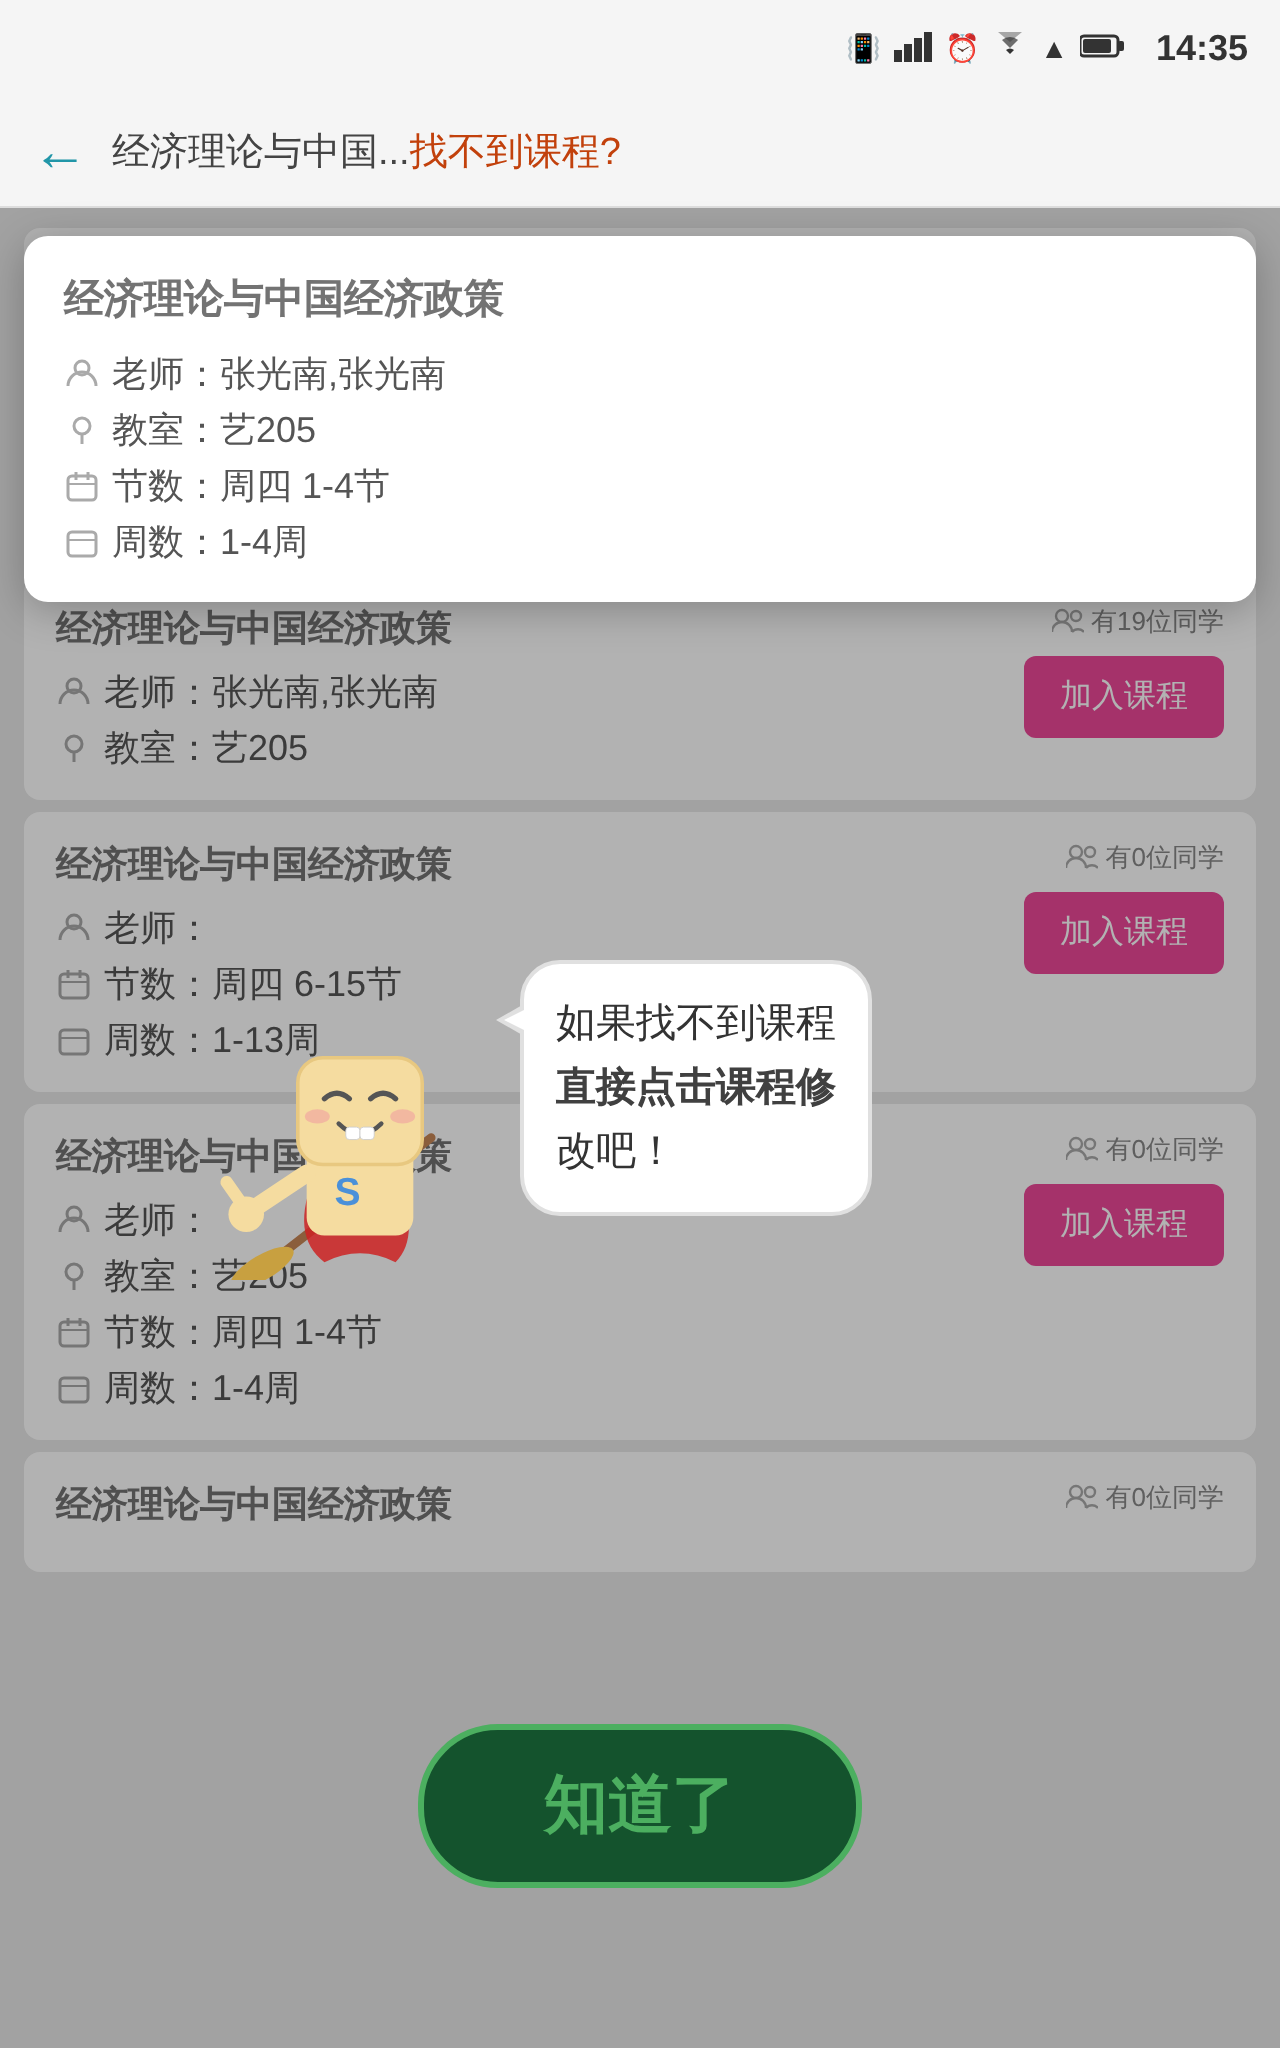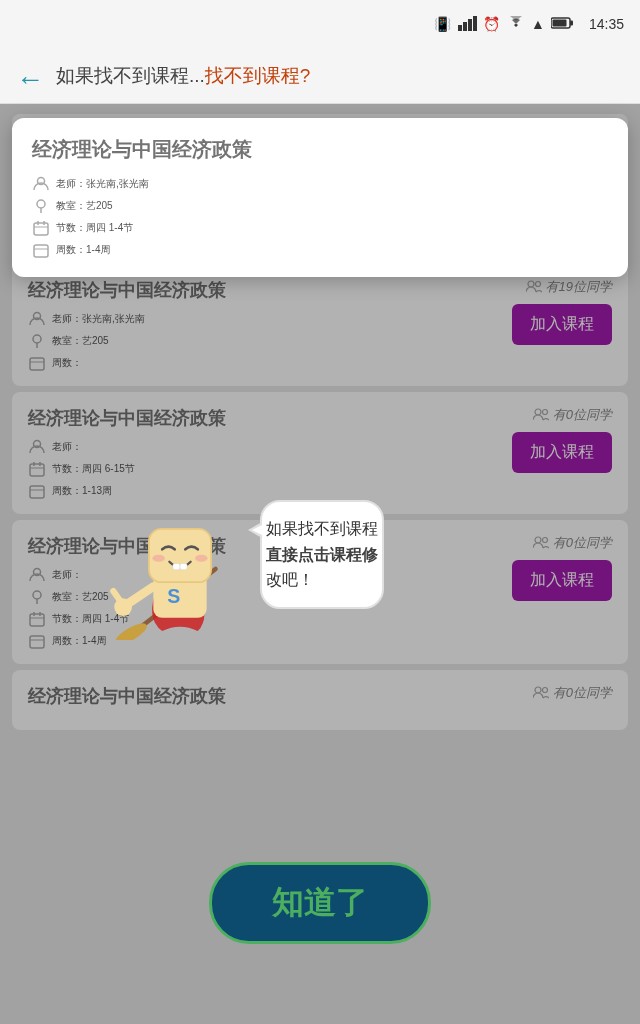--- a/index.html
+++ b/index.html
@@ -18,22 +18,22 @@
       width: 640px;
       height: 48px;
       background: #f5f5f5;
       display: flex;
       align-items: center;
       justify-content: flex-end;
       padding: 0 16px;
       gap: 8px;
     }
     .status-bar .time {
-      font-size: 14px;
-      font-weight: 400;
+      font-size: 18px;
+      font-weight: 700;
       color: #333;
       margin-left: 8px;
     }
     .status-icons {
       display: flex;
       align-items: center;
       gap: 6px;
     }
     .status-icon {
       color: #333;
@@ -84,21 +84,21 @@
     }
     .course-meta {
       display: flex;
       flex-direction: column;
       gap: 4px;
     }
     .course-meta-row {
       display: flex;
       align-items: center;
       gap: 6px;
-      font-size: 10px;
+      font-size: 18px;
       color: #555;
     }
     .meta-icon {
       width: 18px;
       height: 18px;
       display: inline-flex;
       align-items: center;
       justify-content: center;
       color: #888;
       font-size: 14px;
@@ -111,24 +111,23 @@
       align-items: flex-end;
       gap: 8px;
       min-width: 110px;
     }
     .students-count {
       font-size: 13px;
       color: #888;
       display: flex;
       align-items: center;
       gap: 4px;
-      font-style: italic;
     }
     .join-btn {
-      background: #a21caf;
+      background: #ec4899;
       color: #fff;
       border: none;
       border-radius: 6px;
       padding: 10px 18px;
       font-size: 16px;
       cursor: pointer;
       white-space: nowrap;
     }
 
     
@@ -154,27 +153,26 @@
       top: 480px;
       z-index: 20;
       display: flex;
       align-items: flex-start;
       gap: 0;
     }
     .speech-bubble {
       background: #fff;
       border: 2px solid #e0e0e0;
       border-radius: 20px;
-      padding: 14px 4px;
-      font-size: 16px;
+      padding: 14px 16px;
+      font-size: 20px;
       line-height: 1.6;
       color: #333;
       max-width: 200px;
       position: relative;
-      margin-top: 20px;
     }
     .speech-bubble::before {
       content: '';
       position: absolute;
       left: -14px;
       top: 20px;
       border-width: 8px 14px 8px 0;
       border-style: solid;
       border-color: transparent #e0e0e0 transparent transparent;
     }
@@ -190,21 +188,21 @@
 
     
     .know-btn-container {
       position: absolute;
       bottom: 80px;
       left: 50%;
       transform: translateX(-50%);
       z-index: 30;
     }
     .know-btn {
-      background: #0c4a6e;
+      background: #14532d;
       border: 3px solid #4caf60;
       border-radius: 40px;
       padding: 16px 60px;
       font-size: 32px;
       color: #4caf60;
       font-weight: bold;
       cursor: pointer;
       white-space: nowrap;
     }
 
@@ -270,21 +268,21 @@
         <rect x="1.5" y="2.5" width="14" height="7" rx="1" fill="#333"></rect>
       </svg>
     </span>
   </div>
   <span class="time">14:35</span>
 </div>
 
 <div class="nav-bar">
   <span class="nav-back">←</span>
   <span class="nav-title">
-    <span>如果找不到课程...</span><span style="color:#c2410c;">找不到课程?</span>
+    <span>经济理论与中国...</span><span style="color:#c2410c;">找不到课程?</span>
   </span>
 </div>
 
 <div class="scroll-content">
 
   <div class="course-card" style="margin-top:10px;">
     <div class="course-info">
       <div class="course-title">经济理论与中国经济政策</div>
       <div class="course-meta">
         <div class="course-meta-row">
@@ -355,29 +353,20 @@
           <span>老师：张光南,张光南</span>
         </div>
         <div class="course-meta-row">
           <span class="meta-icon">
             <svg width="14" height="16" viewBox="0 0 14 16">
                 <ellipse cx="7" cy="6" rx="4" ry="4" fill="none" stroke="#aaa" stroke-width="1.5"></ellipse>
                 <path d="M7 10 L7 15" stroke="#aaa" stroke-width="1.5"></path>
               </svg>
           </span>
           <span>教室：艺205</span>
-        </div>
-        <div class="course-meta-row">
-          <span class="meta-icon">
-            <svg width="16" height="16" viewBox="0 0 16 16">
-                <rect x="1" y="3" width="14" height="12" rx="2" fill="none" stroke="#aaa" stroke-width="1.5"></rect>
-                <line x1="1" y1="7" x2="15" y2="7" stroke="#aaa" stroke-width="1"></line>
-              </svg>
-          </span>
-          <span>周数：</span>
         </div>
       </div>
     </div>
     <div class="course-right">
       <div class="students-count">
         <svg width="16" height="14" viewBox="0 0 16 14">
             <circle cx="5" cy="4" r="3" fill="none" stroke="#aaa" stroke-width="1.2"></circle>
             <path d="M0 12 a5 5 0 0 1 10 0" fill="none" stroke="#aaa" stroke-width="1.2"></path>
             <circle cx="12" cy="4" r="2.5" fill="none" stroke="#aaa" stroke-width="1.2"></circle>
             <path d="M10 12 a4 4 0 0 1 6 0" fill="none" stroke="#aaa" stroke-width="1.2"></path>

